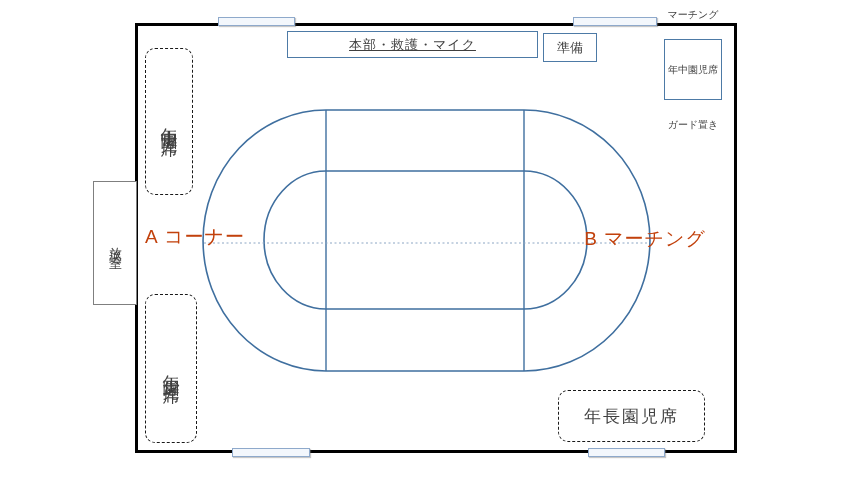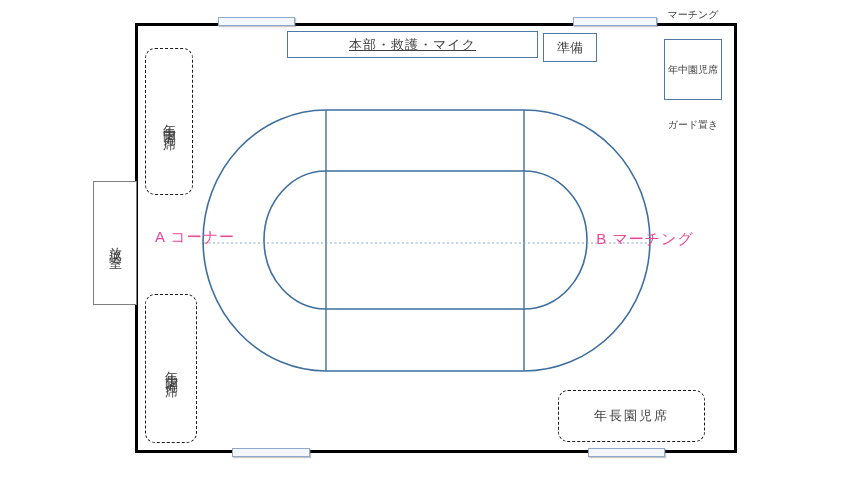--- a/index.html
+++ b/index.html
@@ -76,34 +76,34 @@
     z-index: 3;
   }
   
   .dashed-box {
     position: absolute;
     border: 1.6px dashed #1a1a1a;
     border-radius: 10px;
     box-sizing: border-box;
     background: transparent;
     display: flex; align-items: center; justify-content: center;
-    font-size: 13px;
+    font-size: 17px;
     z-index: 4;
   }
   .vert { writing-mode: vertical-rl; letter-spacing: 3px; }
   .nenchu-box { left: 145px; top: 48px;  width: 48px;  height: 147px; }
   .nensho-box { left: 145px; top: 294px; width: 52px;  height: 149px; }
   .nencho-box { left: 558px; top: 390px; width: 147px; height: 52px; letter-spacing: 2px; }
   
   .corner-label {
     position: absolute;
     transform: translate(-50%, -50%);
-    font-size: 15px;
+    font-size: 19px;
     letter-spacing: 1px;
-    color: #ec4899;
+    color: #c2410c;
     white-space: nowrap;
     z-index: 6;
   }
   .corner-a { left: 195px; top: 237px; }
   .corner-b { left: 645px; top: 239px; }
 </style>
 </head>
 <body>
 
 <div id="canvas">

